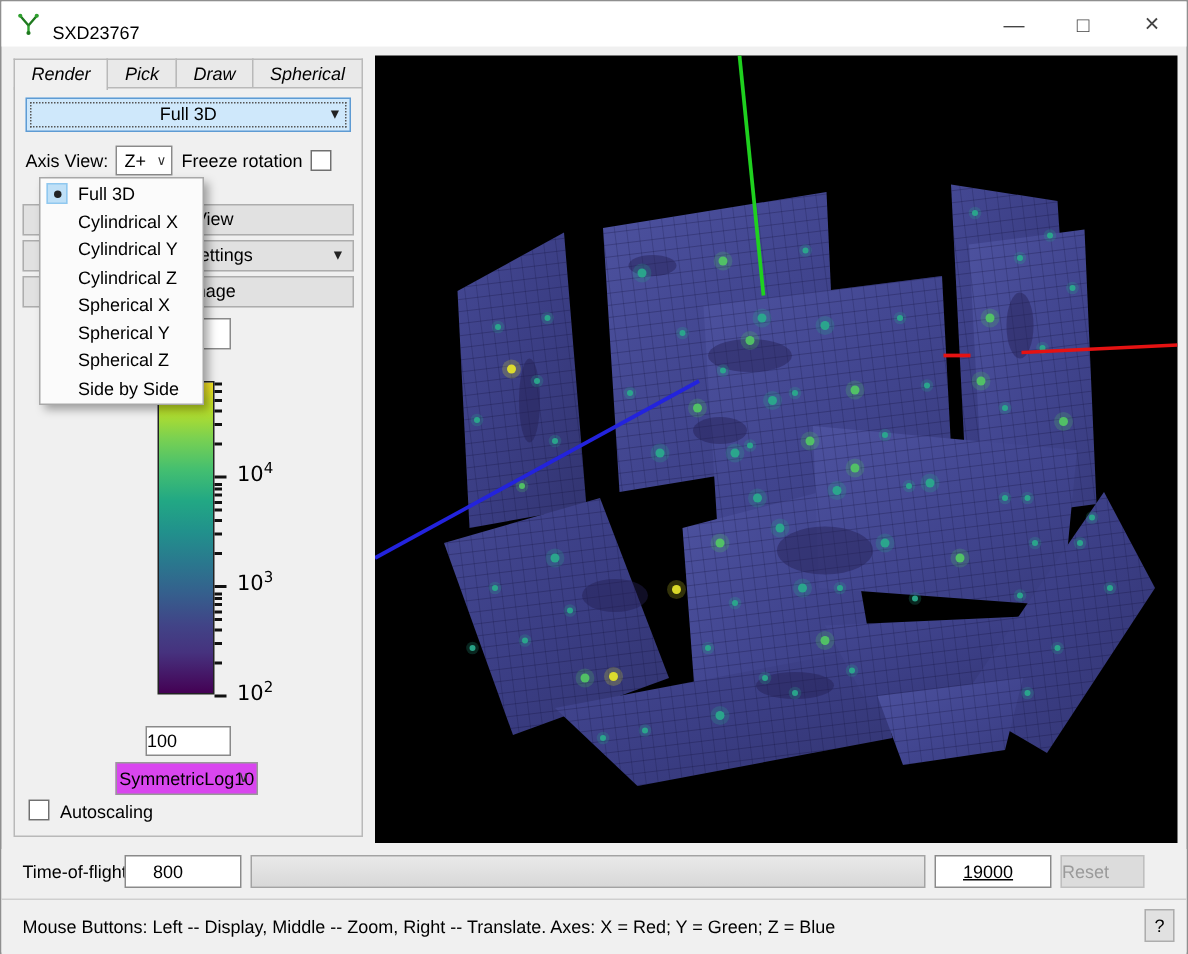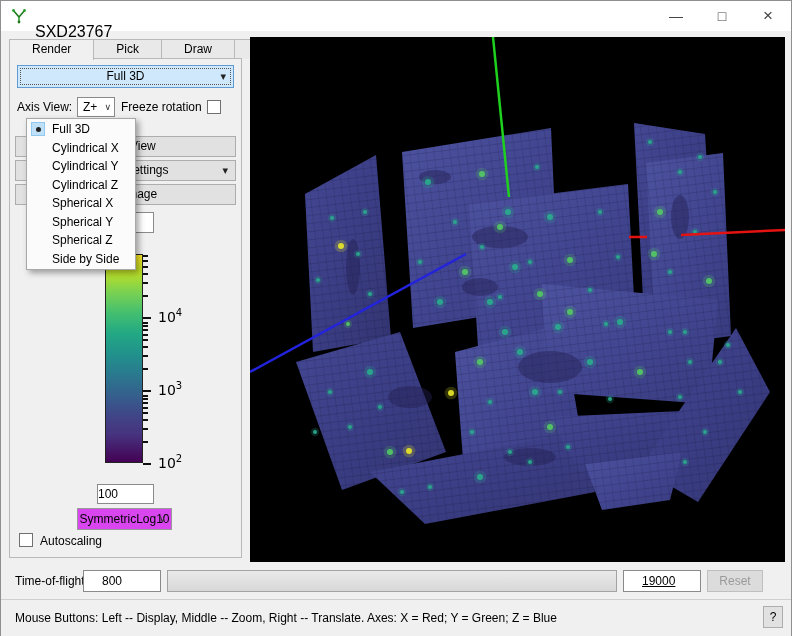--- a/index.html
+++ b/index.html
@@ -3,30 +3,30 @@
 <meta charset="utf-8">
 <style>
   * { margin:0; padding:0; box-sizing:border-box; }
   html,body { width:792px; height:636px; overflow:hidden; }
   body { font-family:"Liberation Sans","DejaVu Sans",sans-serif; font-size:12px; color:#000; }
   #window { position:relative; width:792px; height:636px; background:#f0f0f0; border:1px solid #8f8f8f; }
 
   
   #titlebar { position:absolute; left:0; top:0; width:100%; height:30px; background:#ffffff; }
   #app-icon { position:absolute; left:10px; top:7px; width:16px; height:16px; }
-  #title-text { position:absolute; left:34px; top:16px; line-height:30px; font-size:16px;text-align:right; }
+  #title-text { position:absolute; left:34px; top:6px; line-height:30px; font-size:12px;text-align:right; }
   #win-controls { position:absolute; right:0; top:0; height:30px; display:flex; }
   .win-btn { width:46px; height:30px; display:flex; align-items:center; justify-content:center;
              font-size:14px; color:#444; background:transparent; }
   .win-btn.close { font-size:17px; }
 
   
   #tabbar { position:absolute; left:8px; top:38px; height:20px; display:flex; }
-  .tab { padding:0 22px; line-height:19px; border:1px solid #b9b9b9; border-bottom:none;
-         background:#e9e9e9; margin-right:-1px; position:relative; }
+  .tab { padding:0 11px; line-height:19px; border:1px solid #b9b9b9; border-bottom:none;
+         background:#e9e9e9; margin-right:-1px; position:relative;font-style:italic; }
   .tab.active { background:#f0f0f0; height:21px; z-index:3; }
   #tabpane { position:absolute; left:8px; top:57px; width:233px; height:500px;
              border:1px solid #b9b9b9; background:#f0f0f0; }
 
   .combo-big { position:absolute; left:16px; top:64px; width:217px; height:23px;
                background:#cfe8fb; border:1px solid #5e9bd3; text-align:center; line-height:21px;
                outline:1px dotted #555; outline-offset:-4px; }
   .combo-big .arrow { position:absolute; right:7px; top:0; line-height:21px; font-size:11px; color:#222; }
 
   #axis-row { position:absolute; left:16px; top:96px; height:20px; width:220px; }
@@ -79,21 +79,21 @@
   
   #tof-row { position:absolute; left:0; top:565px; width:100%; height:33px; background:#f0f0f0; }
   #tof-label { position:absolute; left:14px; top:8px; }
   .tof-input { position:absolute; top:4px; width:78px; height:22px; background:#fff; border:1px solid #8a8a8a;
                line-height:20px; padding-left:18px; }
   #tof-min-input { left:82px; }
   #tof-max-input { left:622px;text-decoration:underline; }
   #tof-slider { position:absolute; left:166px; top:4px; width:450px; height:22px;
                 background:linear-gradient(#e9e9e9,#d8d8d8); border:1px solid #a3a3a3; }
   #tof-reset-btn { position:absolute; left:706px; top:4px; width:56px; height:22px; background:#dcdcdc;
-                   border:1px solid #bfbfbf; color:#9a9a9a; text-align:center; line-height:20px; }
+                   border:1px solid #bfbfbf; color:#9a9a9a; line-height:20px; }
 
   
   #statusbar { position:absolute; left:0; top:598px; width:100%; height:38px; background:#f0f0f0; border-top:1px solid #cfcfcf; }
   #status-text { position:absolute; left:14px; top:11px; white-space:nowrap; }
   #help-btn { position:absolute; right:8px; top:6px; width:20px; height:22px; background:#e1e1e1;
               border:1px solid #adadad; text-align:center; line-height:20px; }
 </style>
 </head>
 <body>
 
@@ -112,21 +112,21 @@
       <div class="win-btn">—</div>
       <div class="win-btn">□</div>
       <div class="win-btn close">×</div>
     </div>
   </div>
 
   <div id="tabbar">
     <div class="tab active">Render</div>
     <div class="tab">Pick</div>
     <div class="tab">Draw</div>
-    <div class="tab">Translate</div>
+    <div class="tab">Spherical</div>
   </div>
   <div id="tabpane"></div>
 
   <div class="combo-big">
     <span>Full 3D</span>
     <span class="arrow">▾</span>
   </div>
 
   <div id="axis-row">
     <span id="axis-view-label">Axis View:</span>

